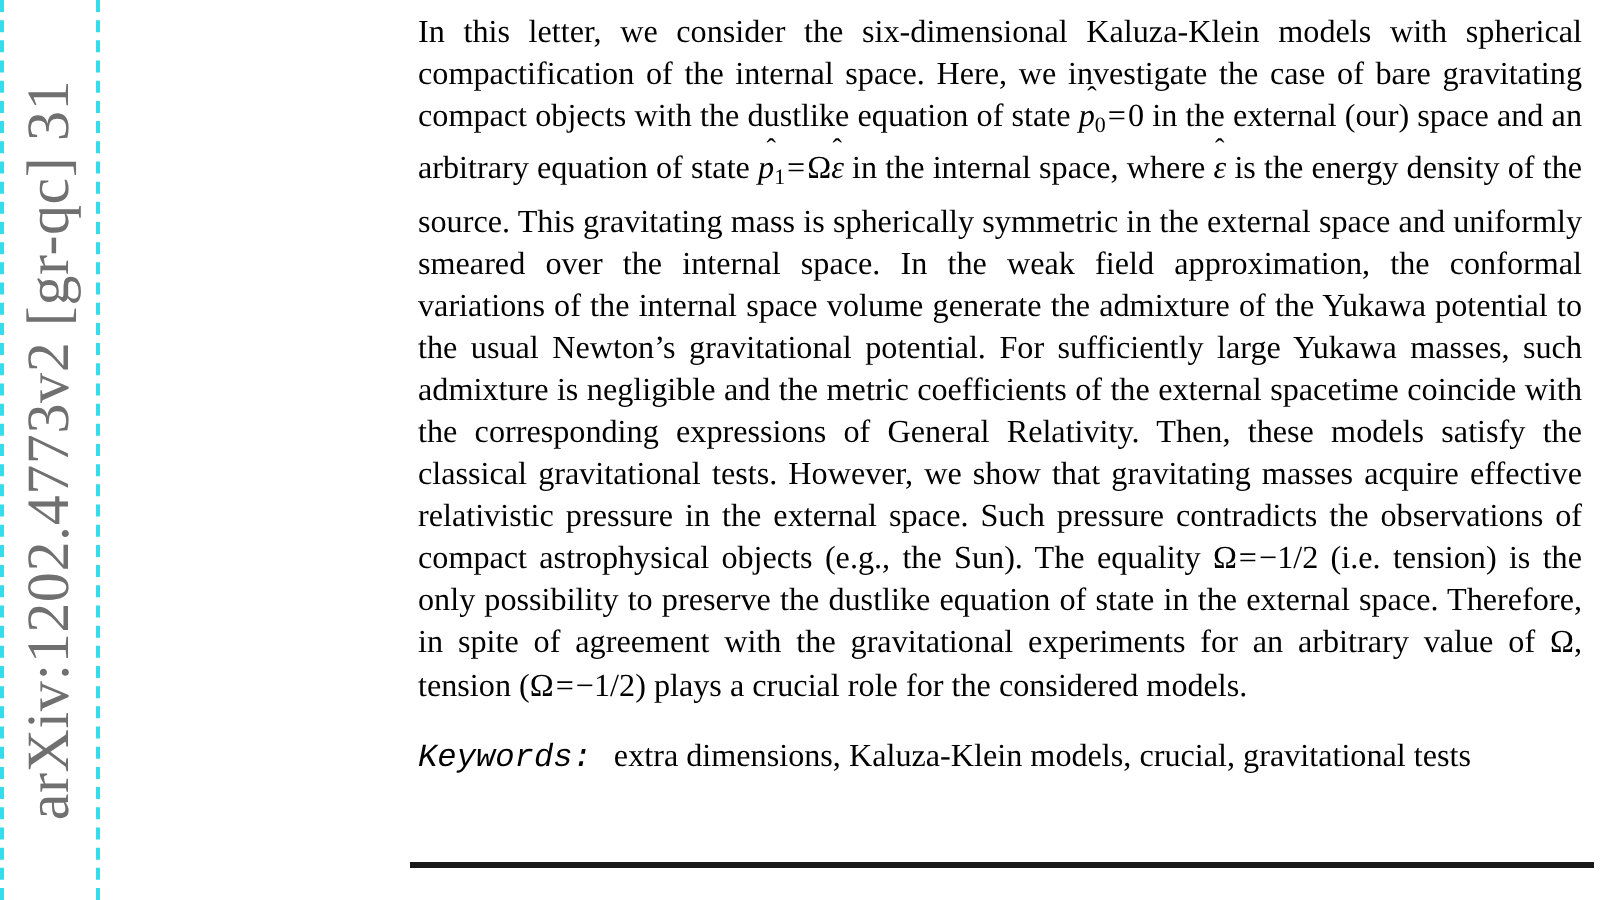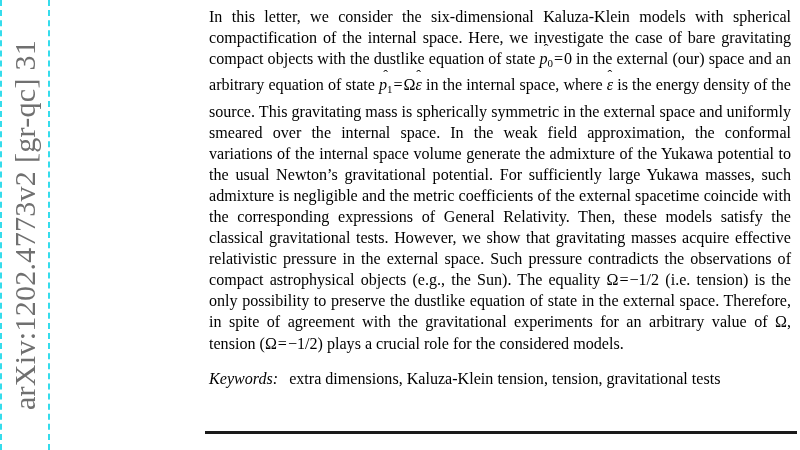--- a/index.html
+++ b/index.html
@@ -63,20 +63,21 @@
   .para.abstract {
     padding-top: 2px;
   }
 
   .para.keywords {
     margin-top: 14px;
   }
 
   .kw-label {
     font-style: italic;
+    font-family: Liberation Mono, monospace;
   }
   .kw-gap {
     display: inline-block;
     width: 11px;
   }
   .mup { font-style: normal; }
   sub {
     font-size: 0.68em;
     vertical-align: -0.28em;
     font-style: normal;
@@ -114,17 +115,17 @@
 <body>
 
 <div id="arxiv-stamp">
   <div class="stamp-text">arXiv:1202.4773v2  [gr-qc]  31</div>
 </div>
 
 <div id="body-column">
 
   <p class="para abstract">In this letter, we consider the six-dimensional Kaluza-Klein models with spher­ical compactification of the internal space. Here, we investigate the case of bare gravitating compact objects with the dustlike equation of state <span class="hat-wrap"><span class="hat">ˆ</span>p<sub>0</sub></span><span class="op">=</span><span class="mup">0</span> in the external (our) space and an arbitrary equation of state <span class="hat-wrap"><span class="hat">ˆ</span>p<sub>1</sub></span><span class="op">=</span><span class="mup">Ω</span><span class="hat-wrap"><span class="hat">ˆ</span>ε</span> in the inter­nal space, where <span class="hat-wrap"><span class="hat">ˆ</span>ε</span> is the energy density of the source. This gravitating mass is spherically symmetric in the external space and uniformly smeared over the internal space. In the weak field approximation, the conformal variations of the internal space volume generate the admixture of the Yukawa potential to the usual Newton’s gravitational potential. For sufficiently large Yukawa masses, such admixture is negligible and the metric coefficients of the external spacetime coincide with the corresponding expressions of General Relativity. Then, these models satisfy the classical gravitational tests. However, we show that gravi­tating masses acquire effective relativistic pressure in the external space. Such pressure contradicts the observations of compact astrophysical objects (e.g., the Sun). The equality <span class="mup">Ω</span><span class="op">=</span><span class="mup">−1/2</span> (i.e. tension) is the only possibility to preserve the dustlike equation of state in the external space. Therefore, in spite of agree­ment with the gravitational experiments for an arbitrary value of <span class="mup">Ω</span>, tension (<span class="mup">Ω</span><span class="op">=</span><span class="mup">−1/2</span>) plays a crucial role for the considered models.</p>
 
-  <p class="para keywords"><span class="kw-label">Keywords:</span><span class="kw-gap"></span><span>extra dimensions, Kaluza-Klein tension, tension, gravitational tests</span></p>
+  <p class="para keywords"><span class="kw-label">Keywords:</span><span class="kw-gap"></span><span>extra dimensions, Kaluza-Klein models, crucial, gravitational tests</span></p>
 
 </div>
 
 <div id="bottom-rule"></div>
 
 </body></html>

